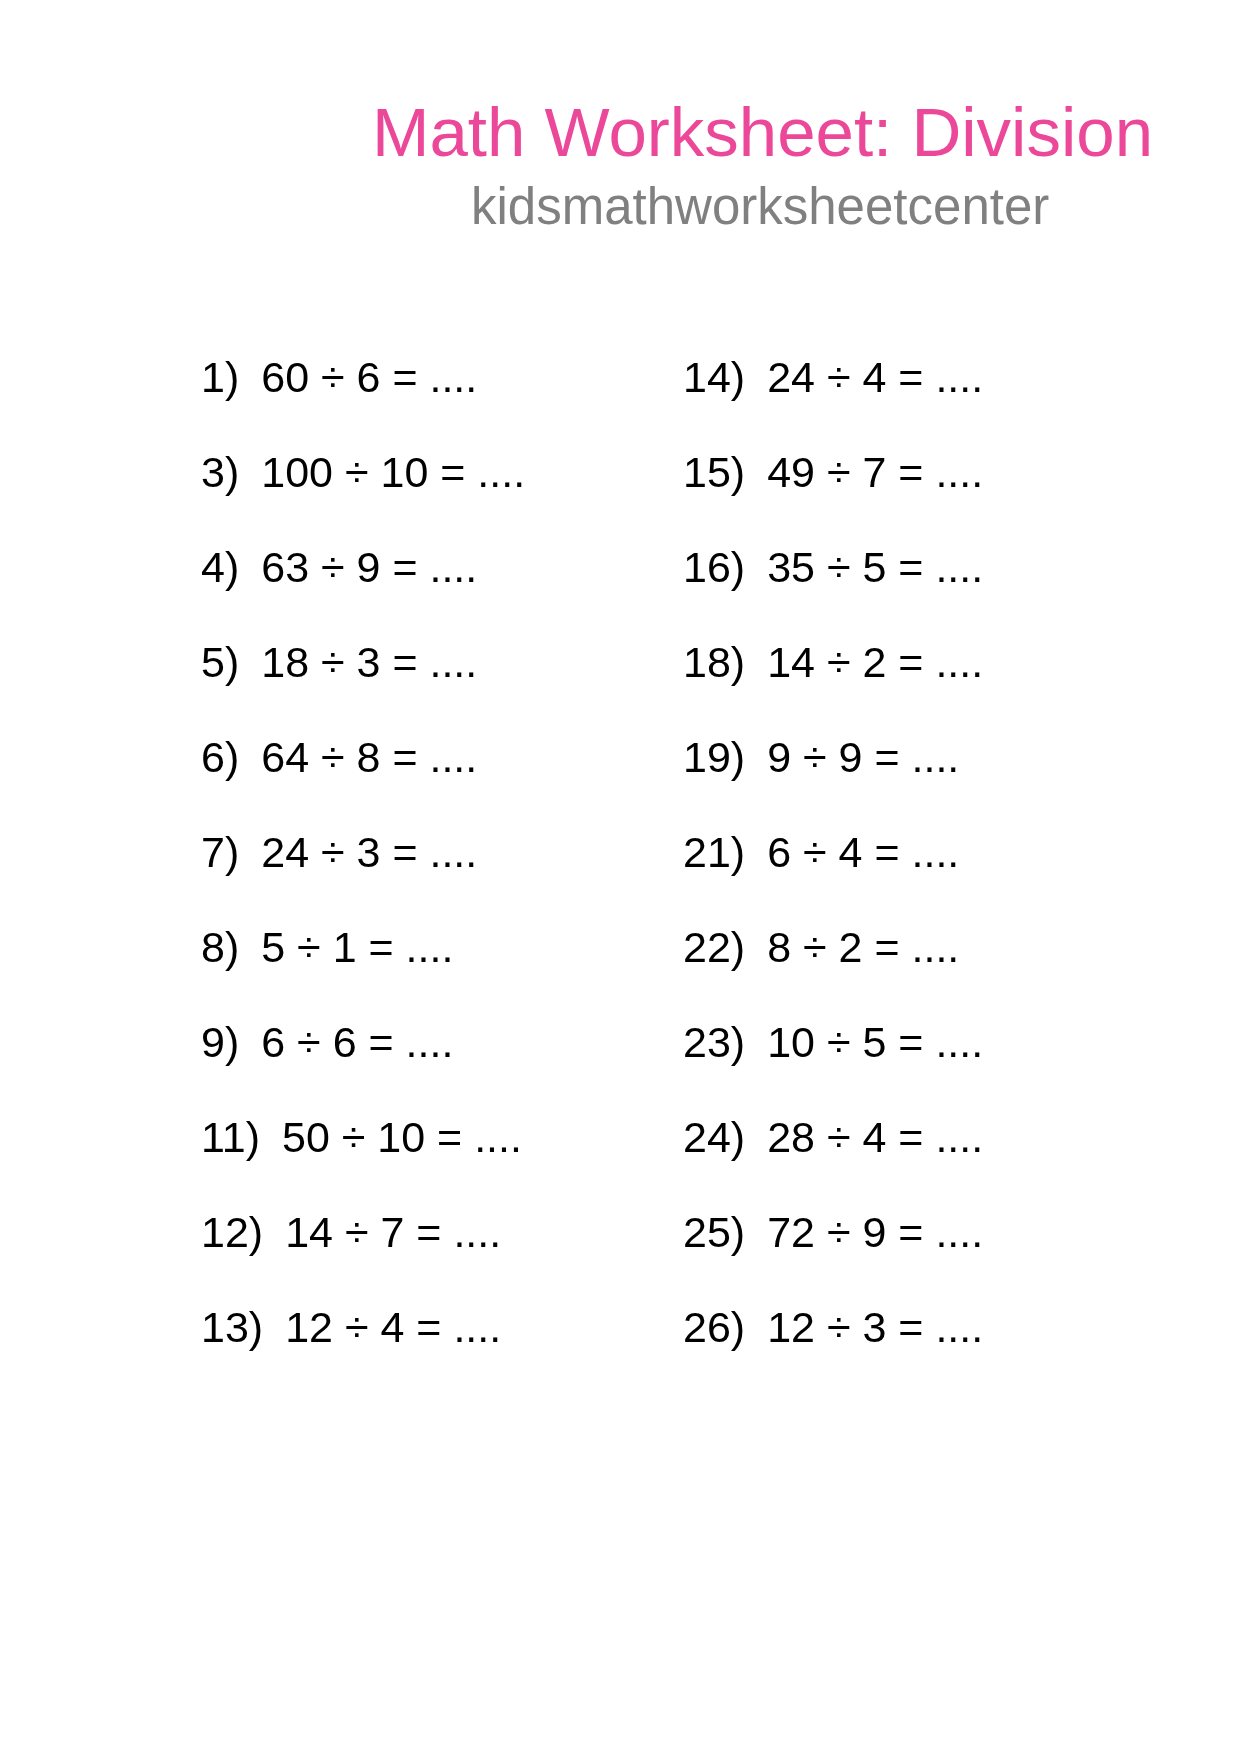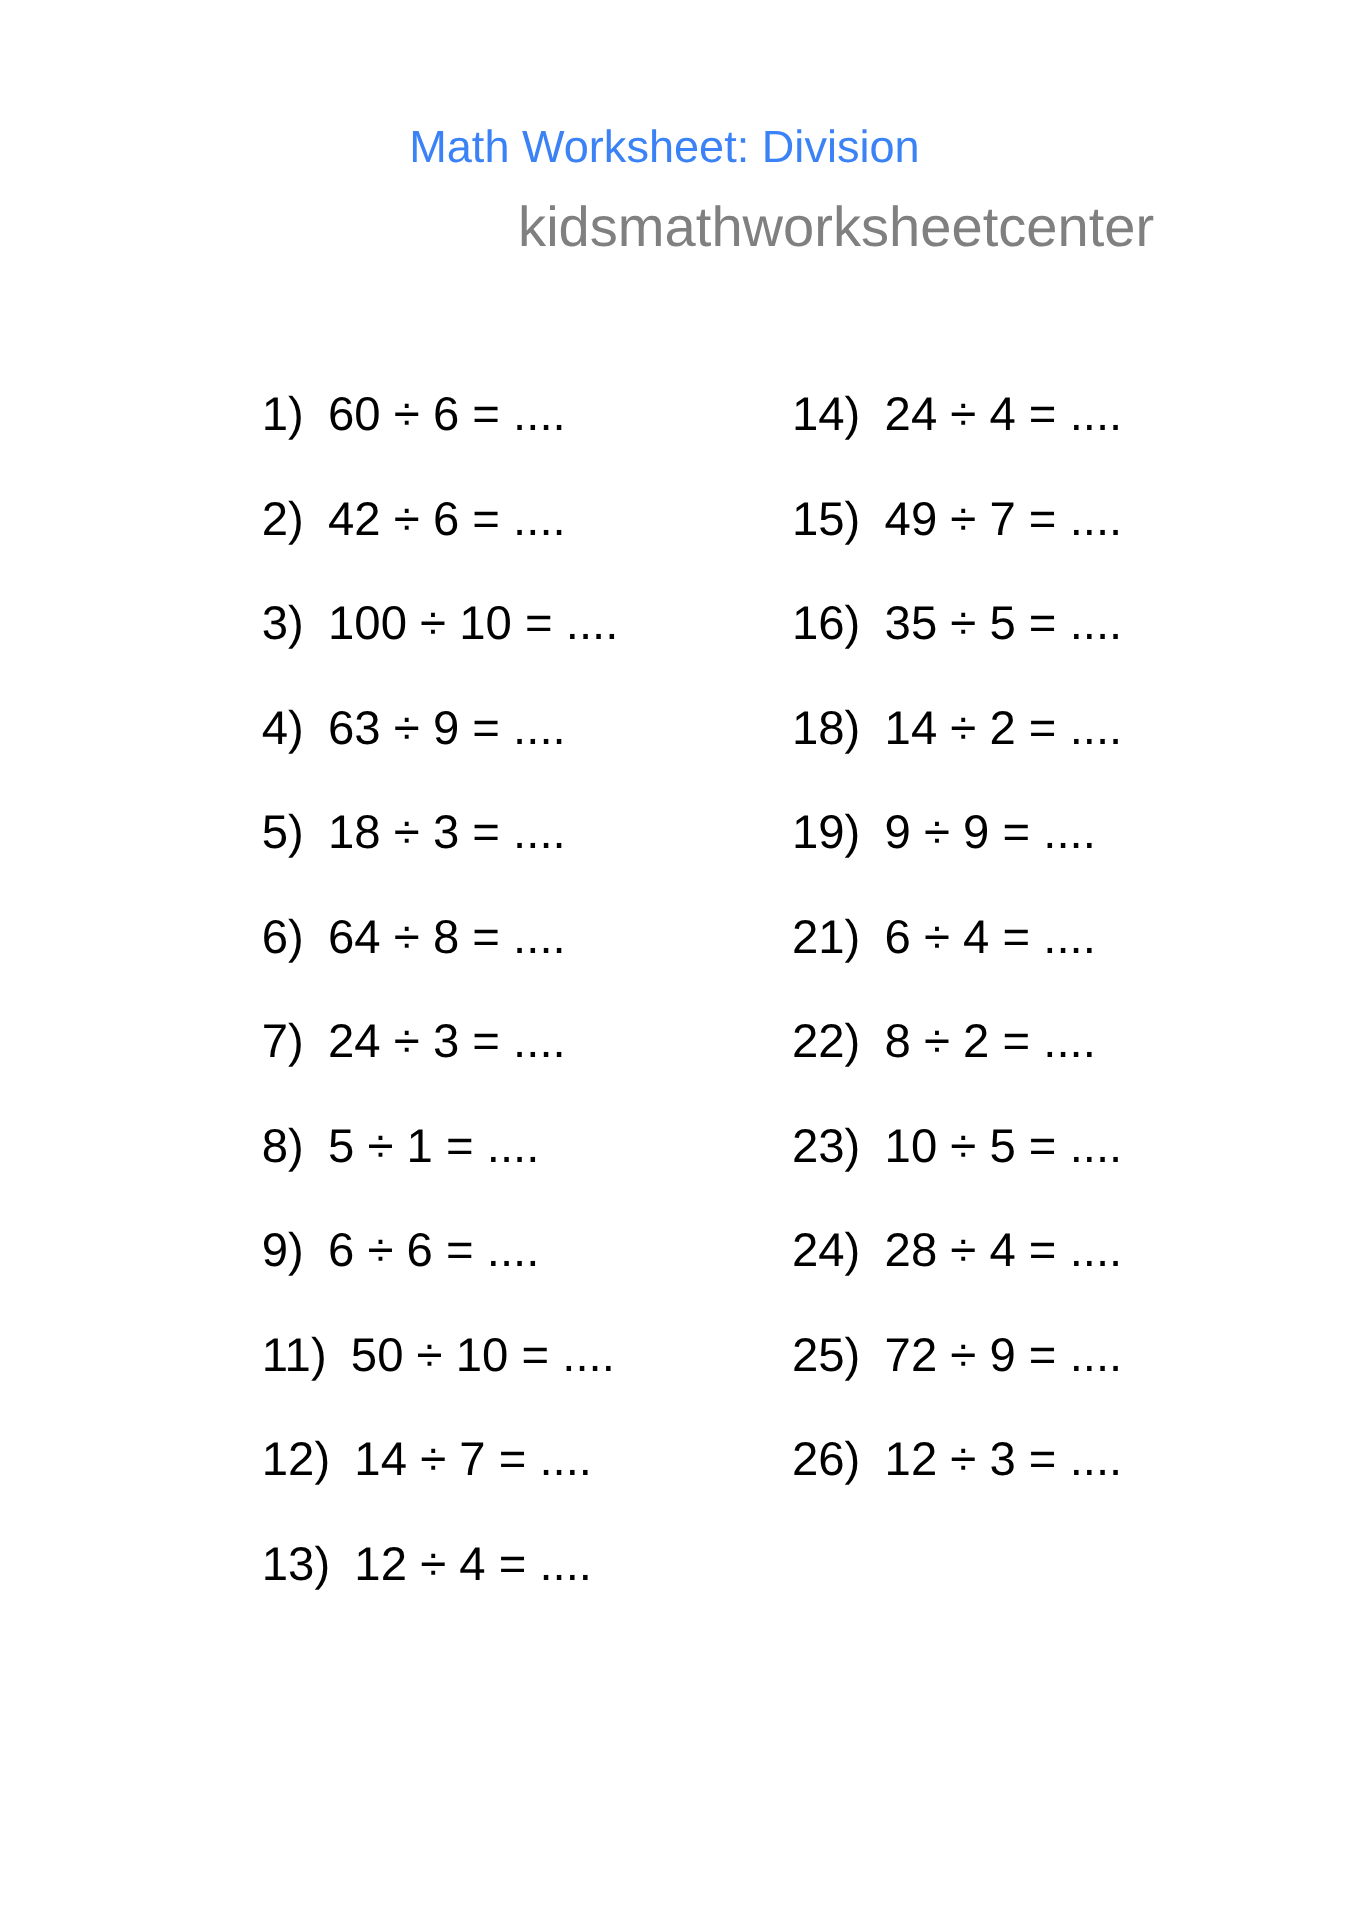--- a/index.html
+++ b/index.html
@@ -12,59 +12,57 @@
       height: 1754px;
       position: relative;
       overflow: hidden;
       font-family: "Liberation Sans", sans-serif;
       color: #000000;
     }
     .title {
       position: absolute;
       left: 372px;
       top: 100px;
-      font-size: 41px;
+      font-size: 69px;
       line-height: 66px;
       white-space: nowrap;
-      color: #3b82f6;
+      color: #ec4899;
     }
     .subtitle {
       position: absolute;
       left: 471px;
       top: 183px;
       font-size: 51px;
       line-height: 48px;
       white-space: nowrap;
       color: #808080;
     }
     .col {
       position: absolute;
       top: 352px;
-      margin-left: 37px;
     }
     .col-left { left: 201px; }
     .col-right { left: 683px; }
     .problem {
       height: 95px;
       font-size: 43px;
       line-height: 50px;
       white-space: nowrap;
     }
     .num { display: inline-block; margin-right: 22px; }
     .expr { display: inline; }
   </style>
 </head>
 <body>
 
 <div class="title">Math Worksheet: Division</div>
 <div class="subtitle">kidsmathworksheetcenter</div>
 
 <div class="col col-left">
   <div class="problem"><span class="num">1)</span><span class="expr">60 ÷ 6 = ....</span></div>
-  <div class="problem"><span class="num">2)</span><span class="expr">42 ÷ 6 = ....</span></div>
   <div class="problem"><span class="num">3)</span><span class="expr">100 ÷ 10 = ....</span></div>
   <div class="problem"><span class="num">4)</span><span class="expr">63 ÷ 9 = ....</span></div>
   <div class="problem"><span class="num">5)</span><span class="expr">18 ÷ 3 = ....</span></div>
   <div class="problem"><span class="num">6)</span><span class="expr">64 ÷ 8 = ....</span></div>
   <div class="problem"><span class="num">7)</span><span class="expr">24 ÷ 3 = ....</span></div>
   <div class="problem"><span class="num">8)</span><span class="expr">5 ÷ 1 = ....</span></div>
   <div class="problem"><span class="num">9)</span><span class="expr">6 ÷ 6 = ....</span></div>
   <div class="problem"><span class="num">11)</span><span class="expr">50 ÷ 10 = ....</span></div>
   <div class="problem"><span class="num">12)</span><span class="expr">14 ÷ 7 = ....</span></div>
   <div class="problem"><span class="num">13)</span><span class="expr">12 ÷ 4 = ....</span></div>

